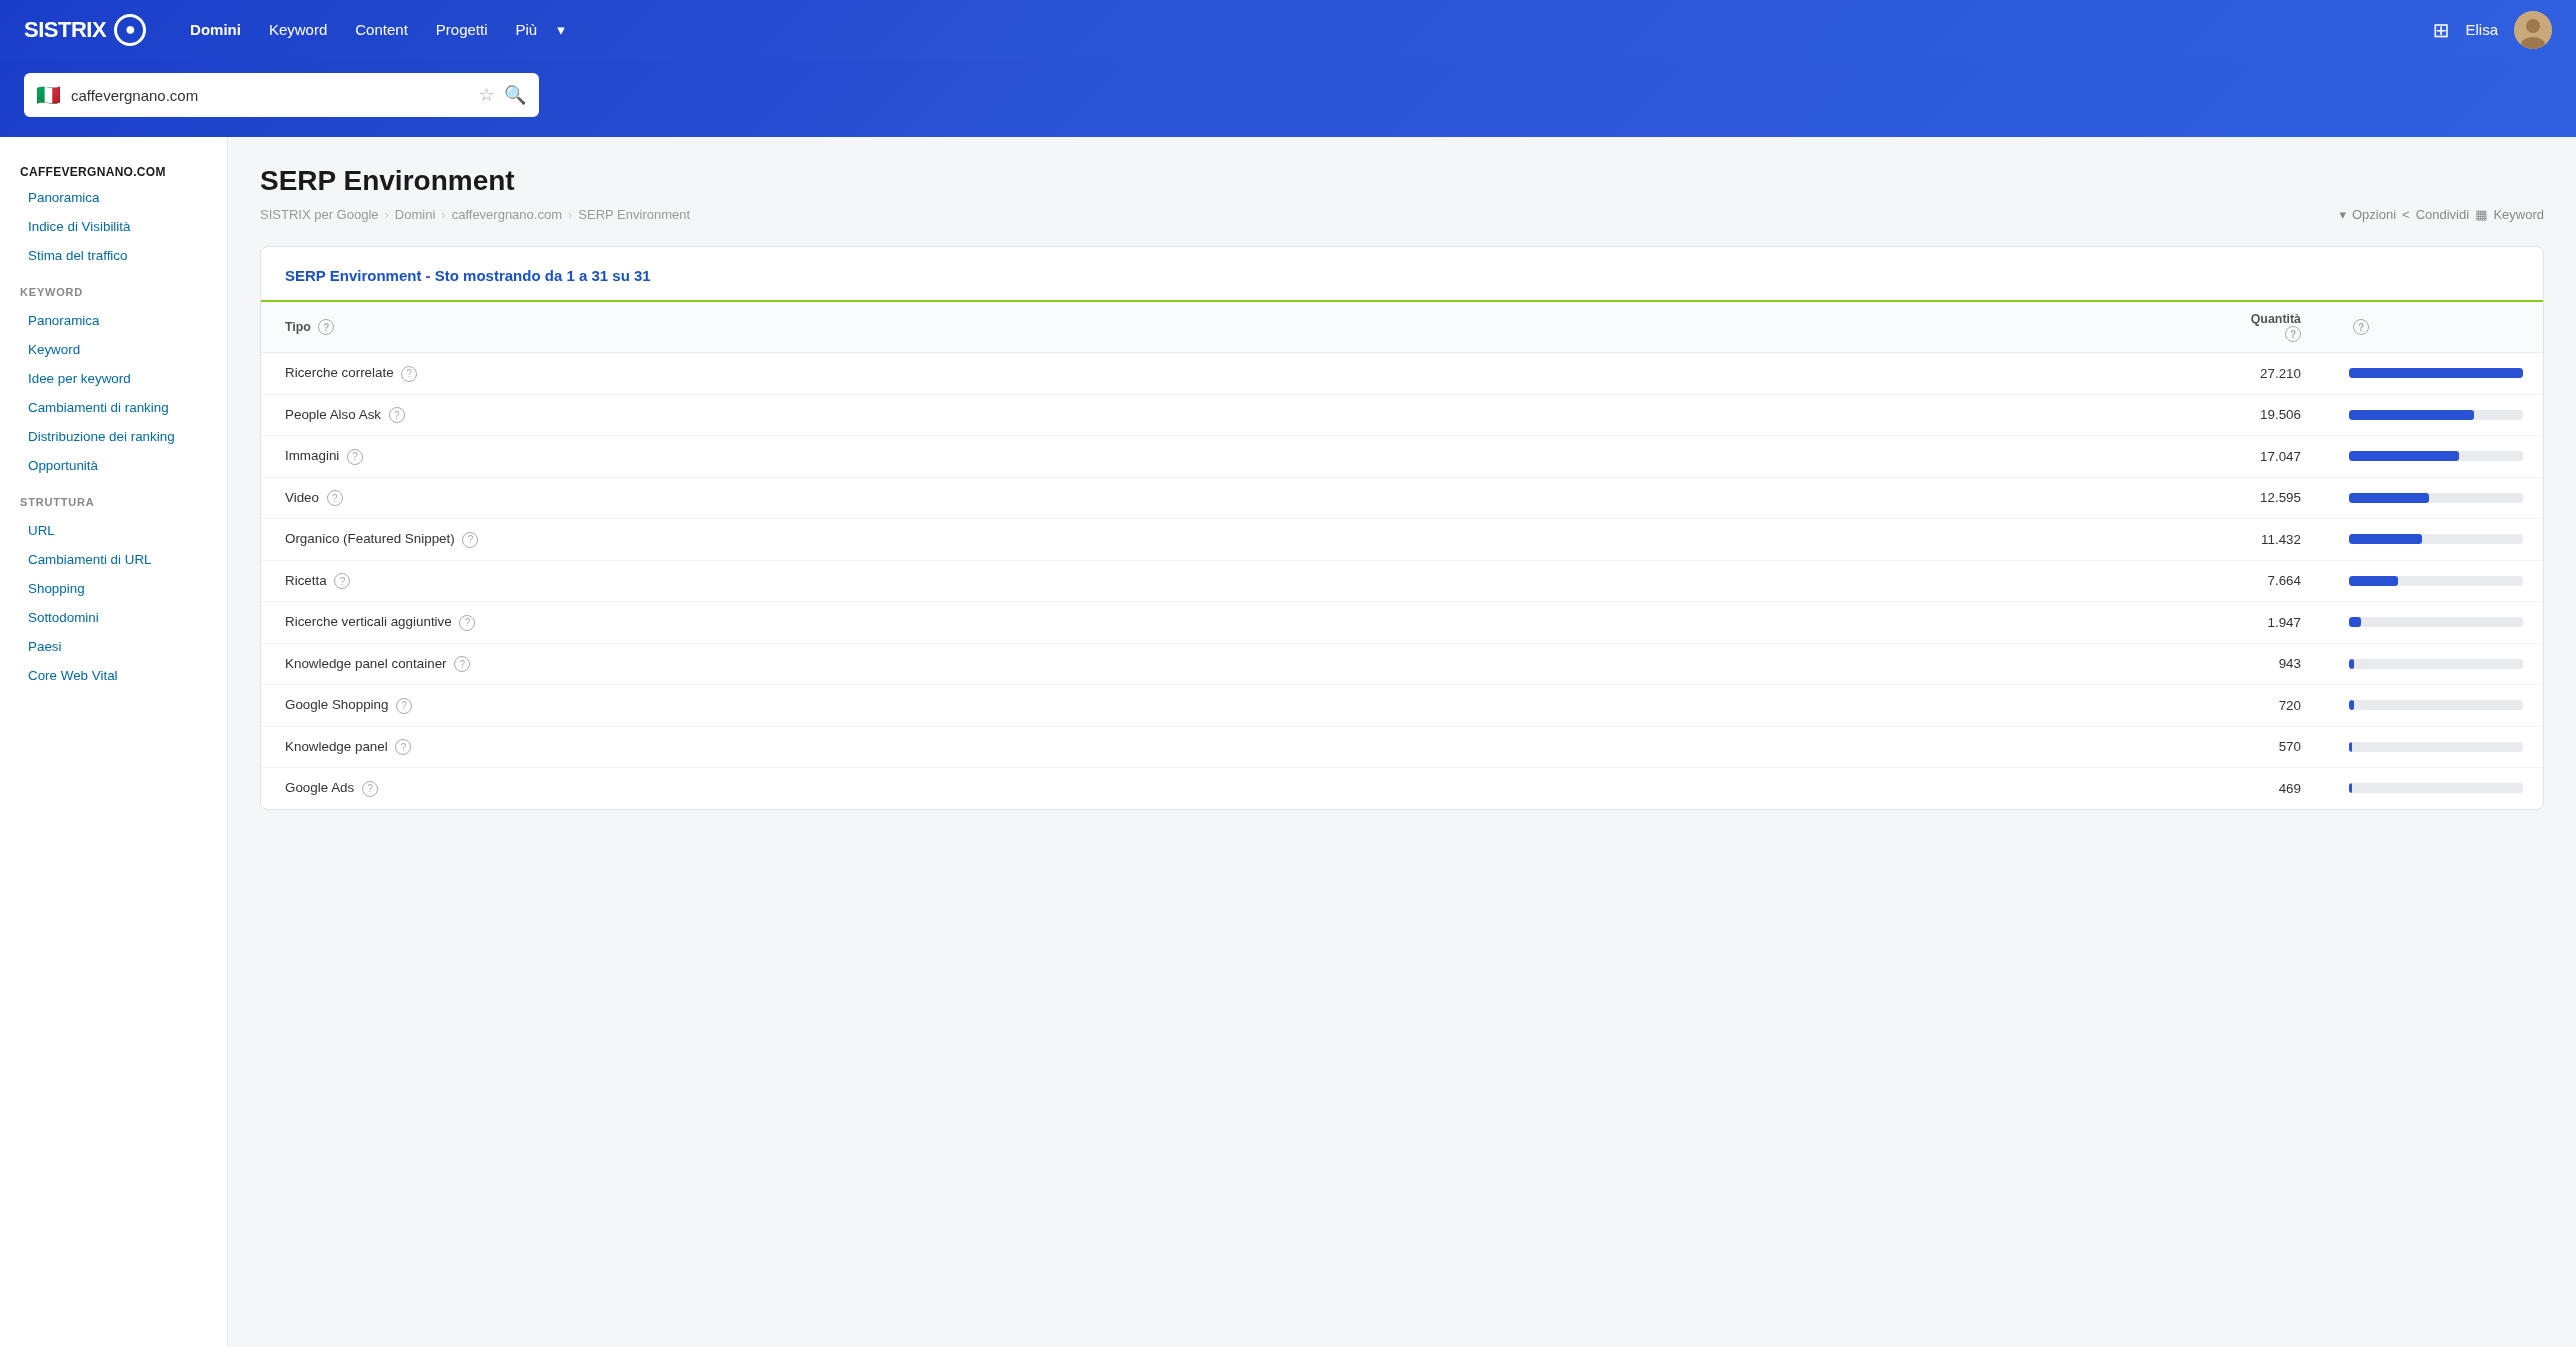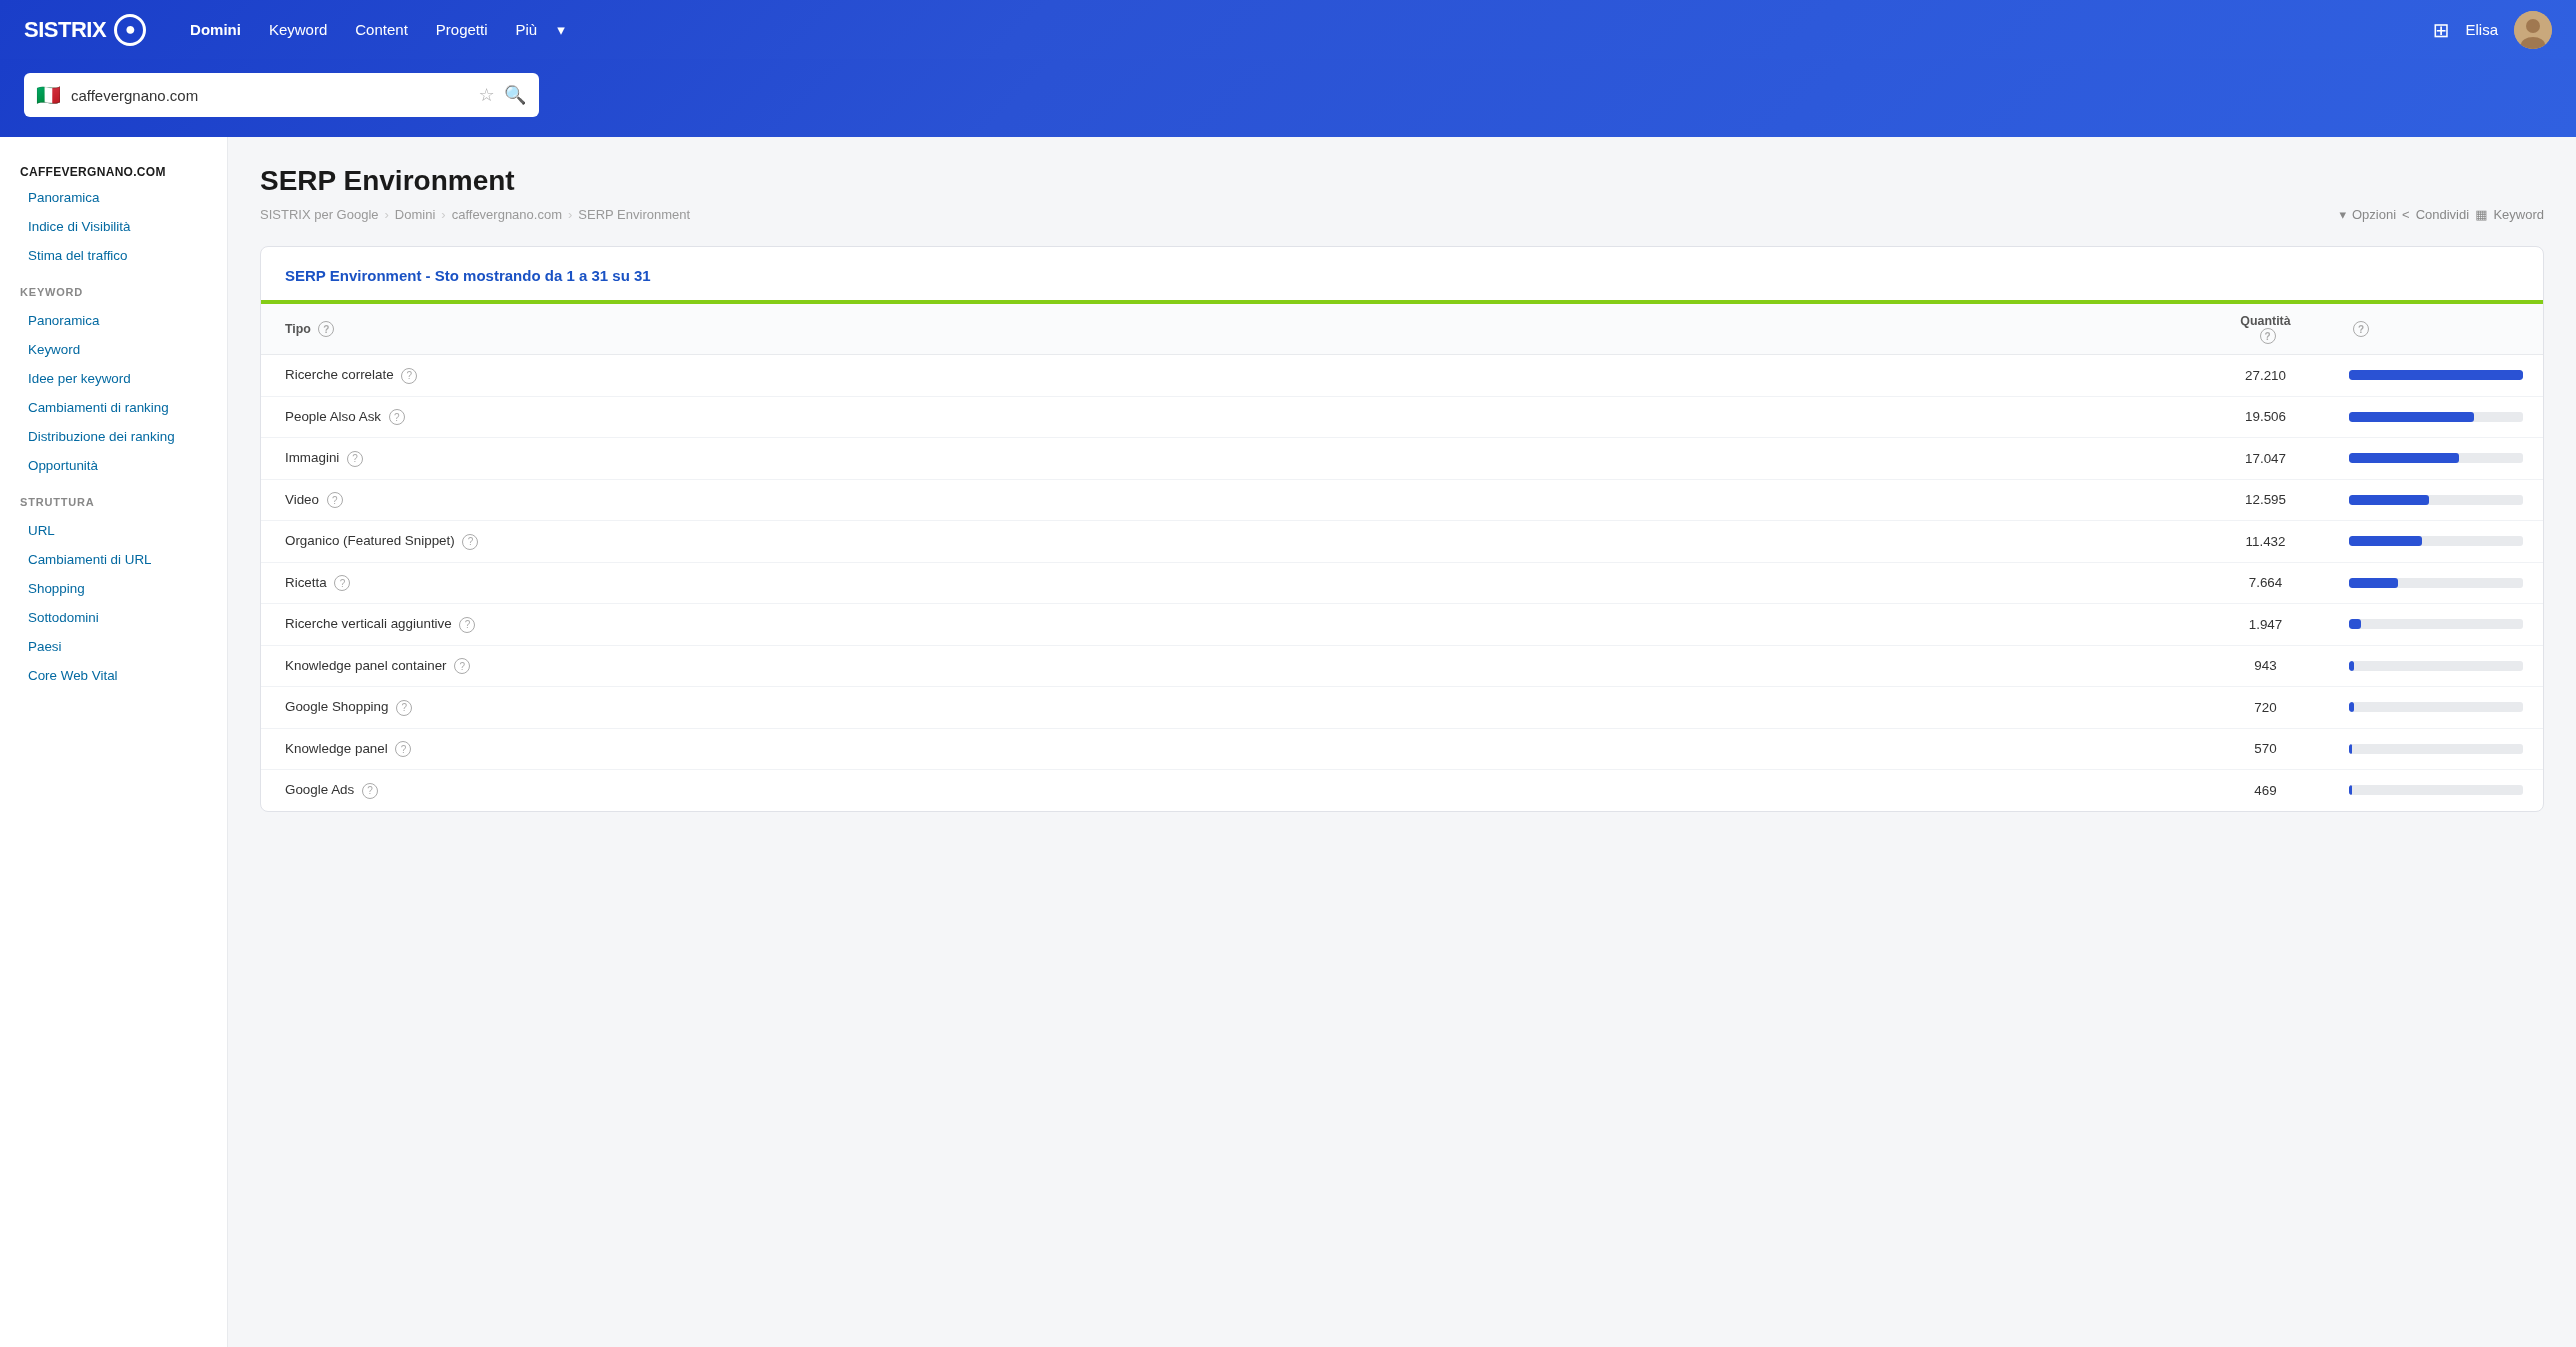--- a/index.html
+++ b/index.html
@@ -79,26 +79,26 @@
     .content { flex: 1; padding: 28px 32px; background: #f5f6f8; }
     .page-title { font-size: 28px; font-weight: 700; color: #1a1a1a; margin-bottom: 10px; }
     .breadcrumb { display: flex; align-items: flex-end; gap: 6px; font-size: 13px; color: #999; margin-bottom: 24px; }
     .breadcrumb-sep { color: #ccc; }
     .breadcrumb-link { color: #999; cursor: pointer; }
     .breadcrumb-current { color: #999; }
     .toolbar-btn { display: flex; align-items: center; gap: 6px; color: #888; cursor: pointer; font-size: 13px; }
 
     
     .table-card { background: white; border-radius: 8px; border: 1px solid #e0e2e8; overflow: hidden; }
-    .table-title { font-size: 15px; font-weight: 700; color: #1a52c4; padding: 20px 24px 16px; border-bottom: 4px solid #84cc16; }
+    .table-title { font-size: 15px; font-weight: 700; color: #1a52c4; padding: 20px 24px 16px; border-bottom: 2px solid #84cc16; }
     table { width: 100%; border-collapse: collapse; }
     th { text-align: left; padding: 10px 24px; font-size: 12.4px; font-weight: 600; color: #555; background: #fafbfc; border-bottom: 1px solid #e8eaed; }
     td { padding: 12px 24px; border-bottom: 1px solid #f0f2f5; font-size: 13.4px; color: #333; vertical-align: middle; }
     tr:last-child td { border-bottom: none; }
-    .qty-col { text-align: center; width: 119px; font-variant-numeric: tabular-nums; }
+    .qty-col { text-align: right; width: 119px; font-variant-numeric: tabular-nums; }
     .bar-col { width: 218px; padding-right: 20px; }
     .bar-bg { background: #e8eaed; border-radius: 3px; height: 10px; width: 100%; overflow: hidden; }
     .bar-fill { background: #2a52d4; height: 10px; border-radius: 3px; }
     .question-icon { display: inline-flex; align-items: center; justify-content: center; width: 16px; height: 16px; border-radius: 50%; border: 1.5px solid #aaa; color: #aaa; font-size: 10px; cursor: pointer; margin-left: 4px; font-style: normal; }
   </style>
 </head>
 <body>
 
 <header class="header">
   <div class="header-left">

